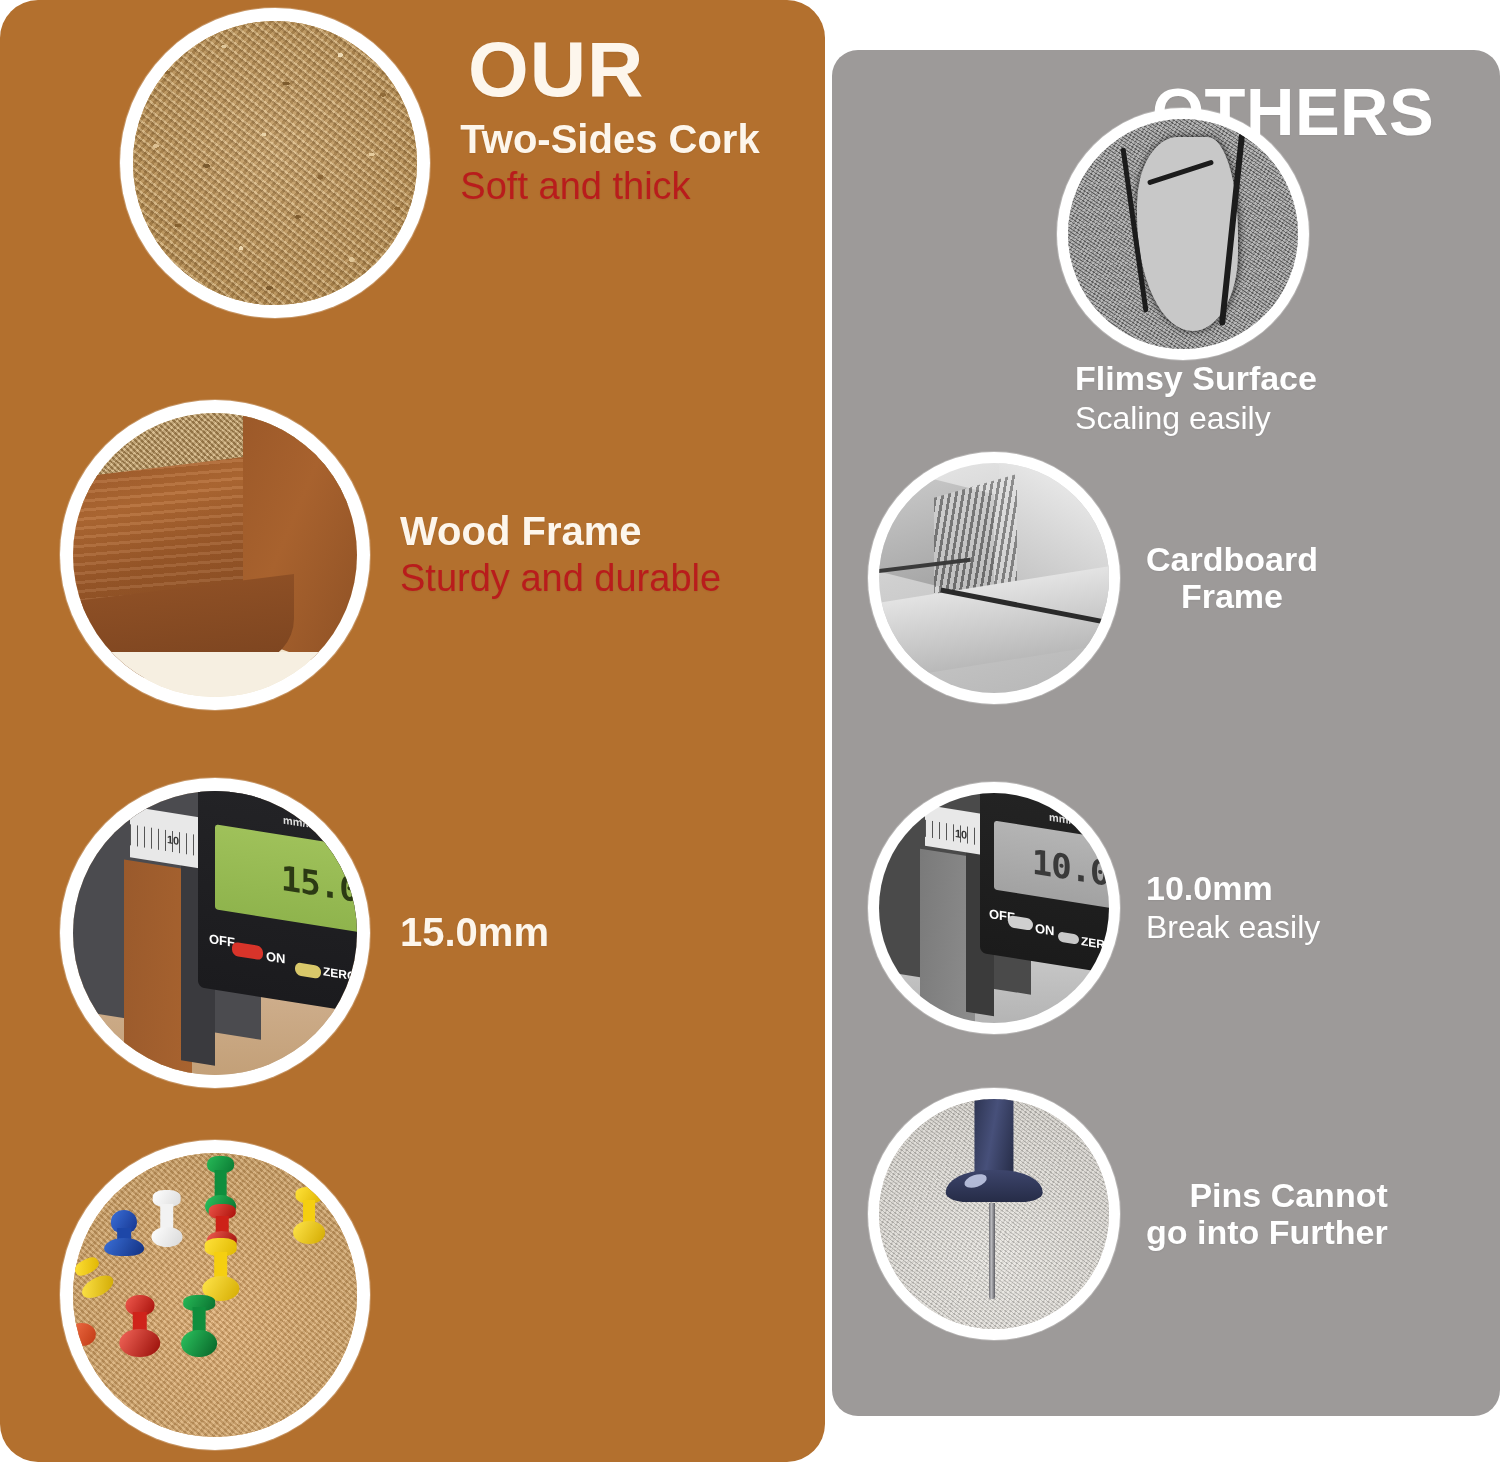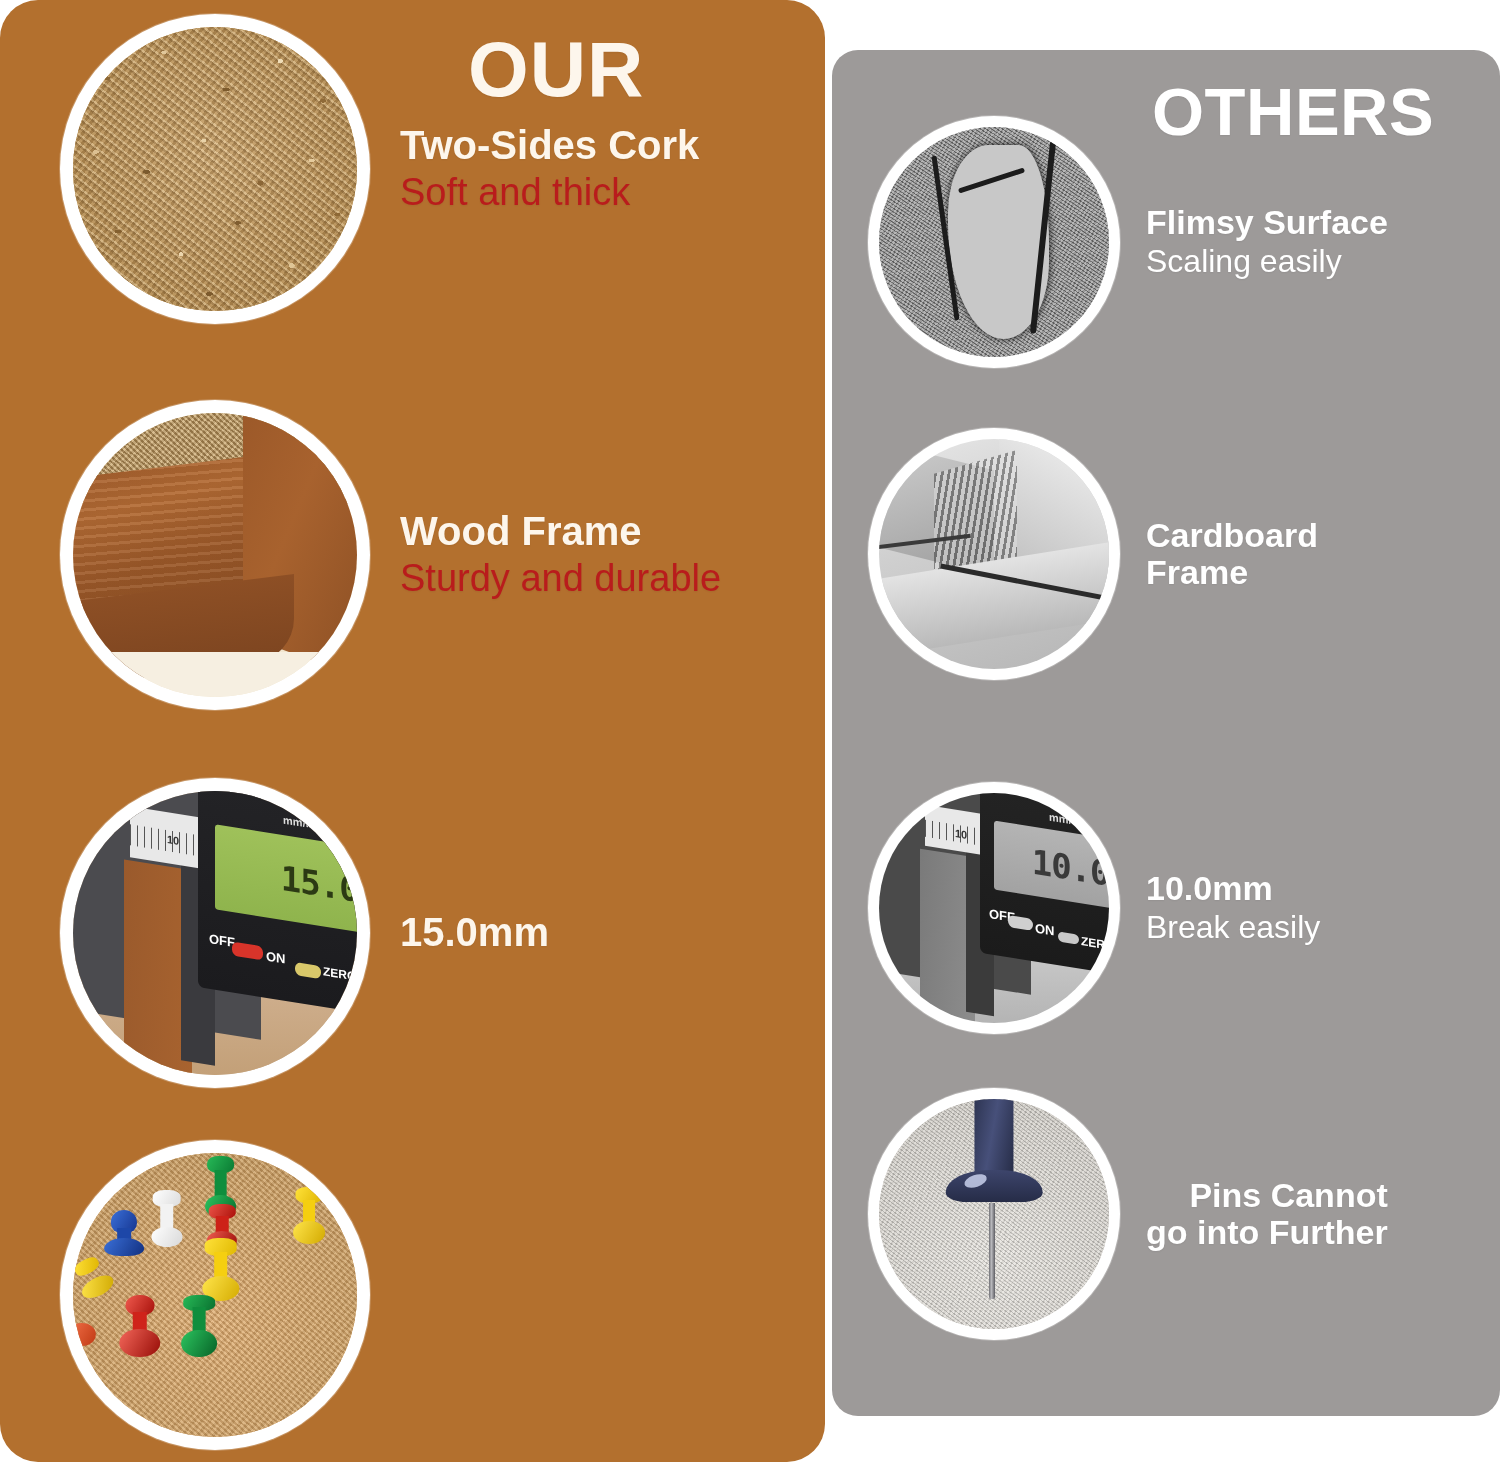--- a/index.html
+++ b/index.html
@@ -69,27 +69,27 @@
     color:#b91c1c; font-weight:normal; line-height:1.12;
     white-space:pre-line;
   }
   .row-our .txt .t1 { font-size:40px; }
   .row-our .txt .t2 { font-size:38px; margin-top:4px; }
   .row-other .txt { padding-left:26px; }
   .row-other .txt .t1 { font-size:34px; color:#ffffff; }
   .row-other .txt .t2 { font-size:32px; color:#ffffff; margin-top:4px; }
 
   
-  #row-our-1   { top:14px;   }
+  #row-our-1   { top:8px;justify-content:center;   }
   #row-our-2   { top:400px;  }
   #row-our-3   { top:778px;  }
   #row-our-4   { top:1140px; }
 
-  #row-other-1 { top:116px;  }
-  #row-other-2 { top:428px;  }
+  #row-other-1 { top:108px;flex-direction:column;  }
+  #row-other-2 { top:452px;text-align:center;  }
   #row-other-3 { top:782px;  }
   #row-other-4 { top:1088px;text-align:right; }
 
   
 
   
   .tex-cork {
     width:100%; height:100%;
     background-color:#c9a268;
     background-image:

